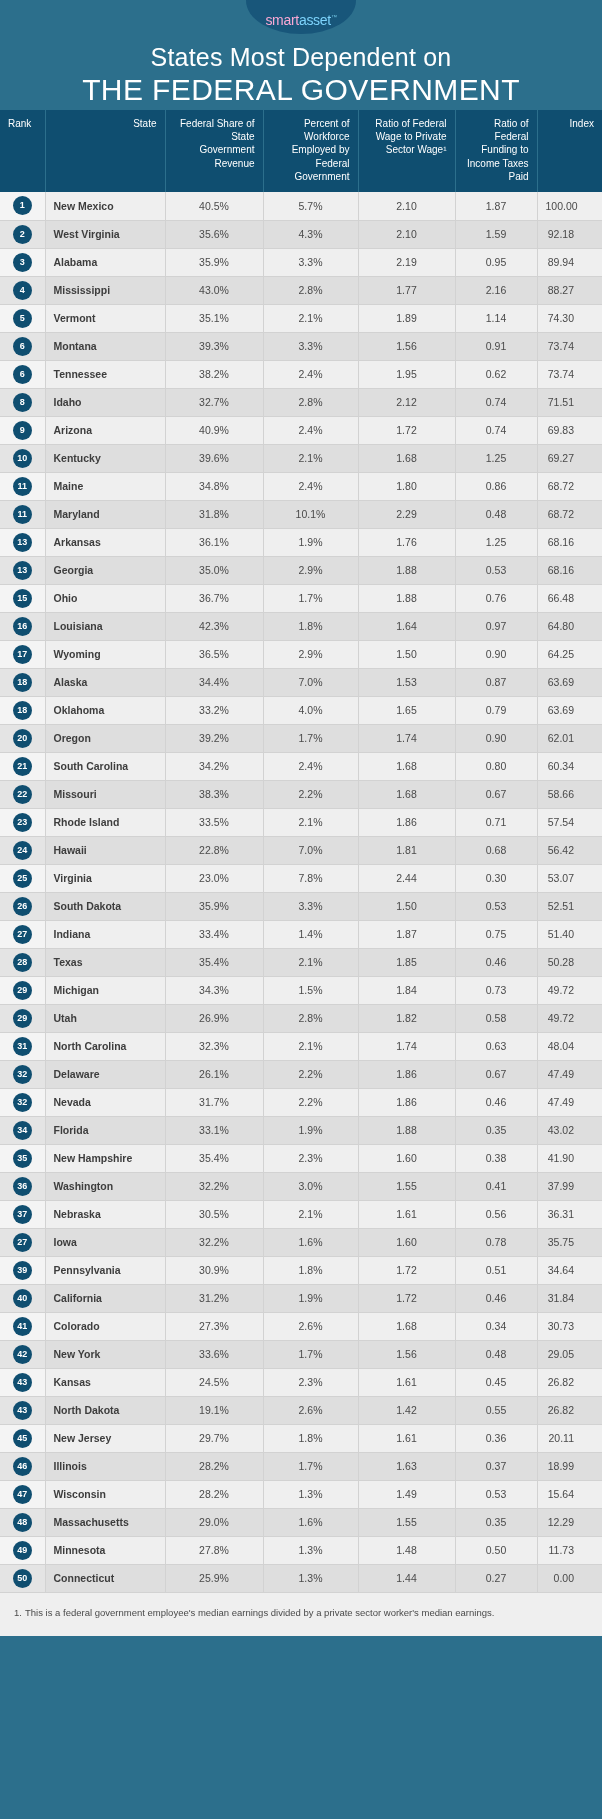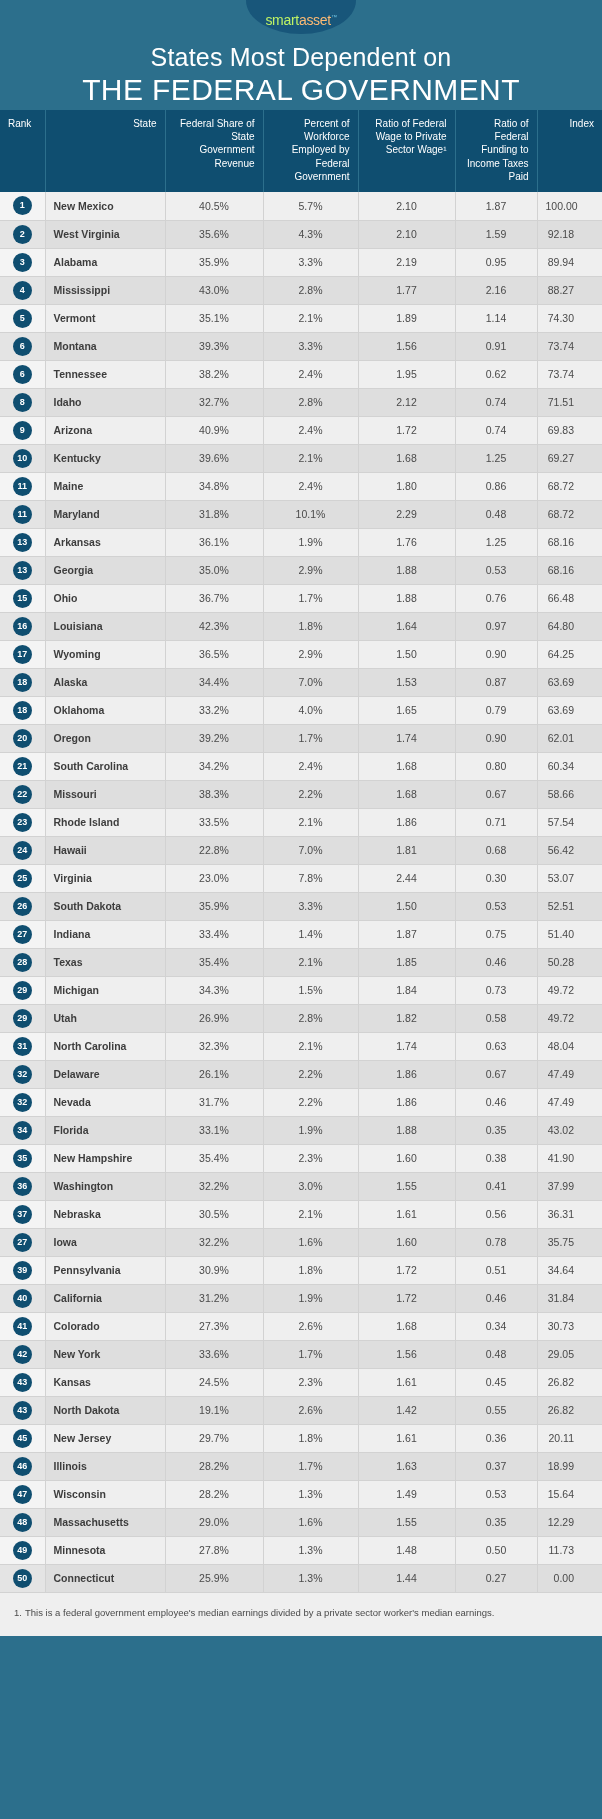--- a/index.html
+++ b/index.html
@@ -34,22 +34,22 @@
     align-items: flex-end;
     justify-content: center;
     padding-bottom: 7px;
   }
   .logo-text {
     font-size: 14px;
     letter-spacing: -0.3px;
     line-height: 1;
     white-space: nowrap;
   }
-  .logo-smart { color: #bef264; }
-  .logo-asset { color: #fdba74; }
+  .logo-smart { color: #f9a8d4; }
+  .logo-asset { color: #7dd3fc; }
   .logo-tm { color: #6fc2e0; font-size: 6px; vertical-align: super; }
 
   
   .banner {
     height: 46px;
     display: flex;
     align-items: center;
     justify-content: center;
     position: relative;
     margin-top: 10px;

